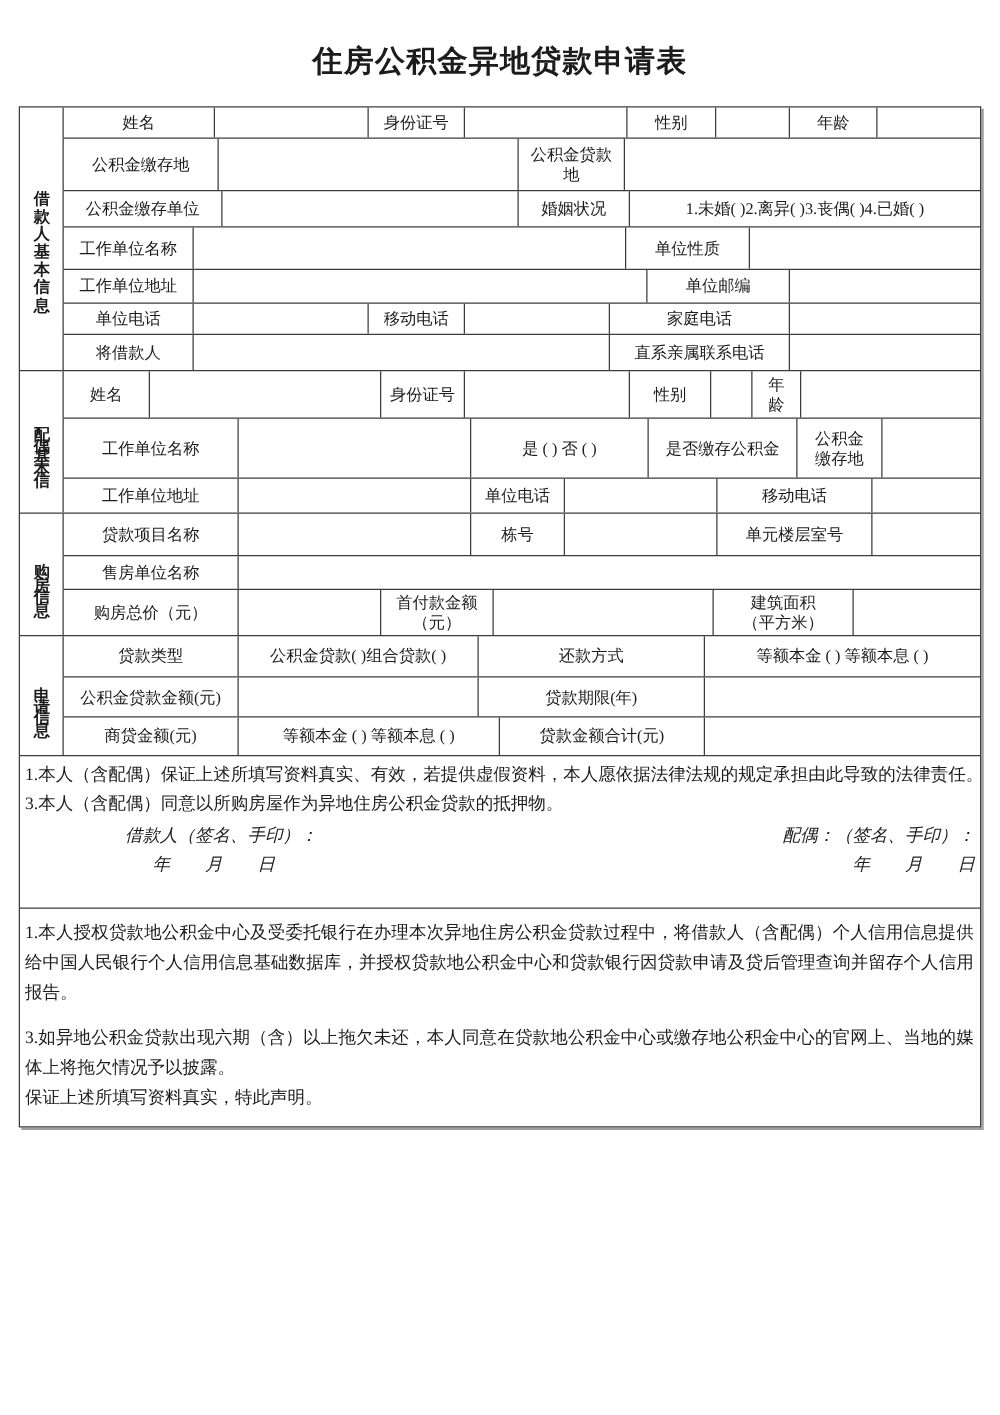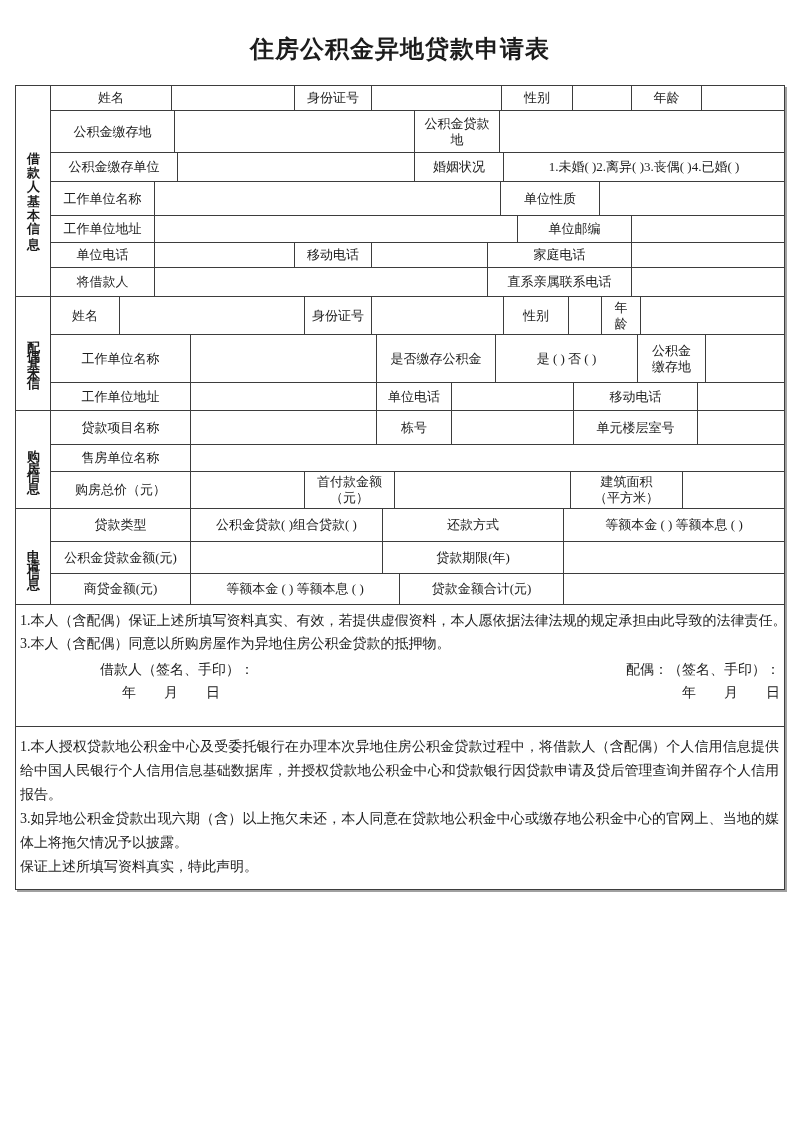--- a/index.html
+++ b/index.html
@@ -50,29 +50,29 @@
   }
   .r .c:last-child{border-right:none;}
   .fx{flex:1 1 auto;}
   .opt{font-size:13px;}
   
   .notes{height:122px;padding:4px 4px 0 4px;font-size:14px;overflow:hidden;}
   .notes .decl{line-height:23px;white-space:nowrap;}
   .sigrow{display:flex;margin-top:3px;}
   .sighalf{flex:0 0 52%;}
   .sighalf.right{flex:1 1 auto;text-align:right;}
-  .sigline{line-height:23px;font-size:14px;}
+  .sigline{line-height:23px;font-size:14px;font-style:italic;}
   .sighalf.left .sigline.lbl{padding-left:80px;}
   .sighalf.left .sigline.date{padding-left:102px;}
   .sighalf.right .sigline.lbl{padding-left:5px;}
   .sighalf.right .sigline.date{padding-left:38px;}
   
   .auth{padding:8px 5px 10px 4px;font-size:14px;}
   .auth p{line-height:24px;text-align:justify;}
-  .auth p.gap{}
+  .auth p.gap{margin-bottom:12px;}
 </style>
 </head>
 <body>
 
 <div class="page-title">住房公积金异地贷款申请表</div>
 
 <div class="tbl">
 
   <div class="band sec">
     <div class="seclabel ls-borrower">借款人基本信息</div>
@@ -139,22 +139,22 @@
         <div class="c" style="flex:0 0 132px"></div>
         <div class="c" style="flex:0 0 65px">性别</div>
         <div class="c" style="flex:0 0 33px"></div>
         <div class="c" style="flex:0 0 39px">年
 龄</div>
         <div class="c fx"></div>
       </div>
       <div class="r" style="height:48px">
         <div class="c" style="flex:0 0 140px">工作单位名称</div>
         <div class="c" style="flex:0 0 186px"></div>
+        <div class="c opt" style="flex:0 0 142px">是 ( ) 否 ( )</div>
         <div class="c" style="flex:0 0 119px">是否缴存公积金</div>
-        <div class="c opt" style="flex:0 0 142px">是 ( ) 否 ( )</div>
         <div class="c" style="flex:0 0 68px">公积金
 缴存地</div>
         <div class="c fx"></div>
       </div>
       <div class="r" style="height:27px">
         <div class="c" style="flex:0 0 140px">工作单位地址</div>
         <div class="c" style="flex:0 0 186px"></div>
         <div class="c" style="flex:0 0 75px">单位电话</div>
         <div class="c" style="flex:0 0 122px"></div>
         <div class="c" style="flex:0 0 124px">移动电话</div>

